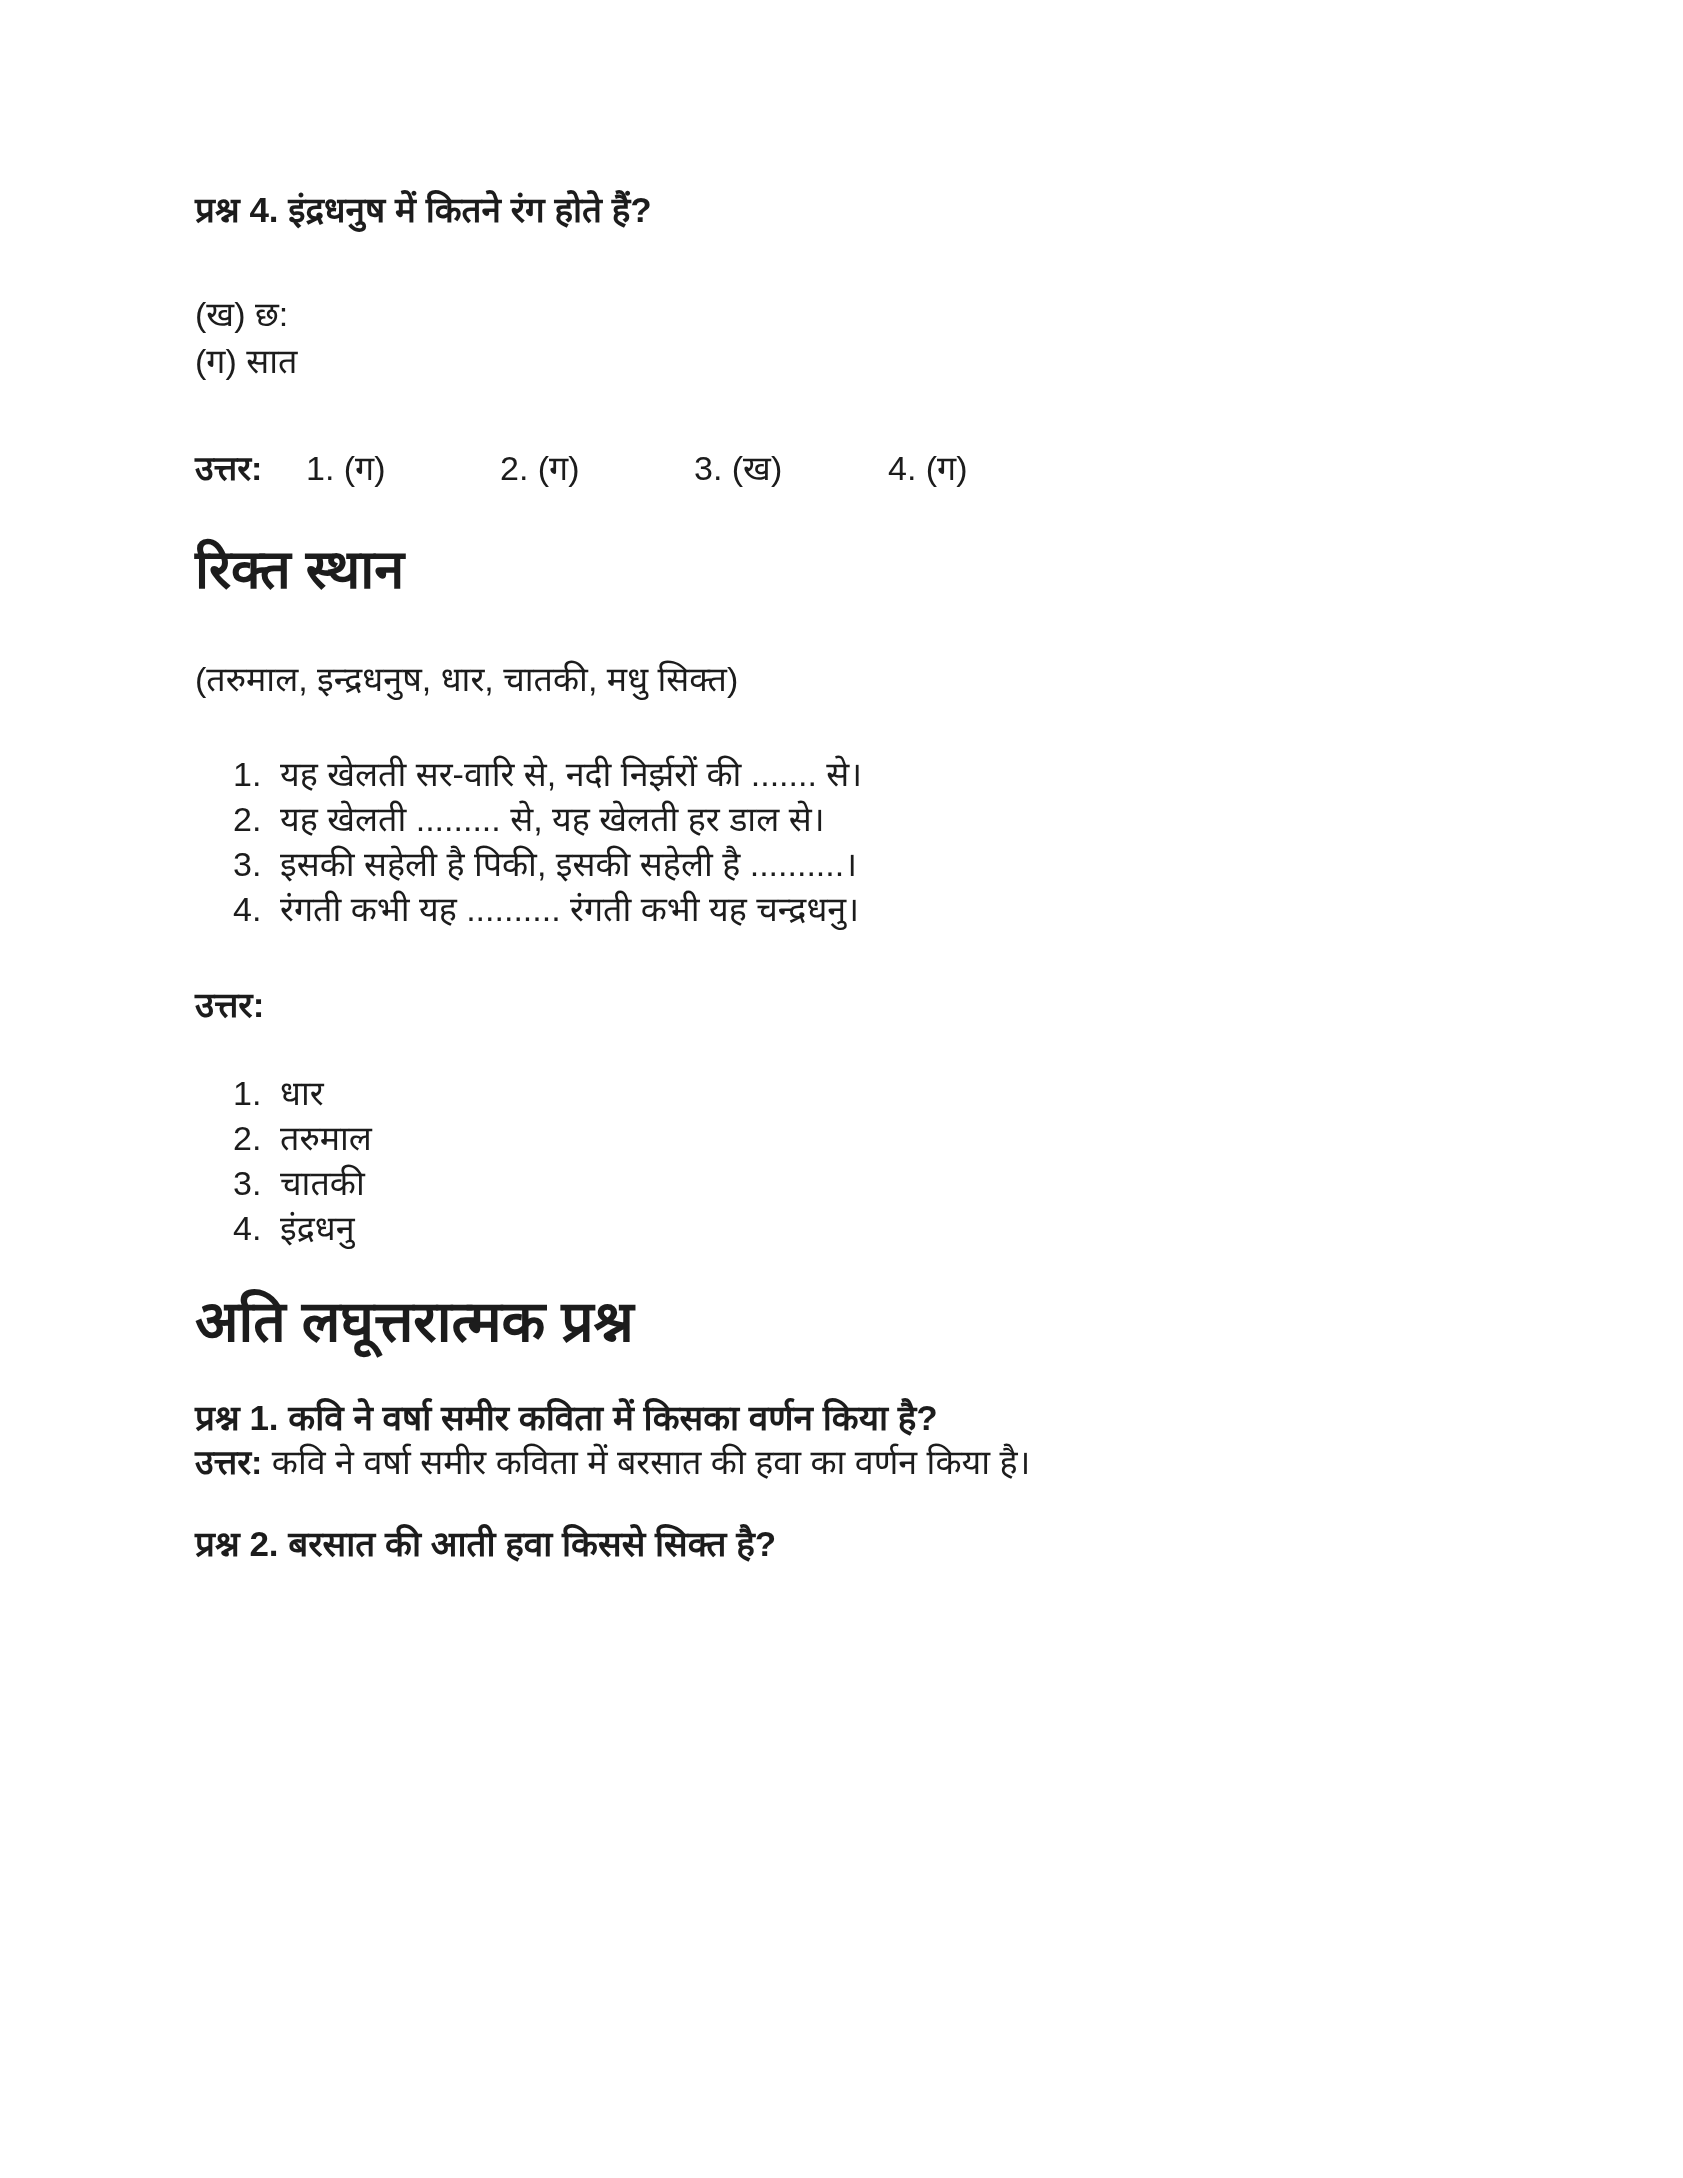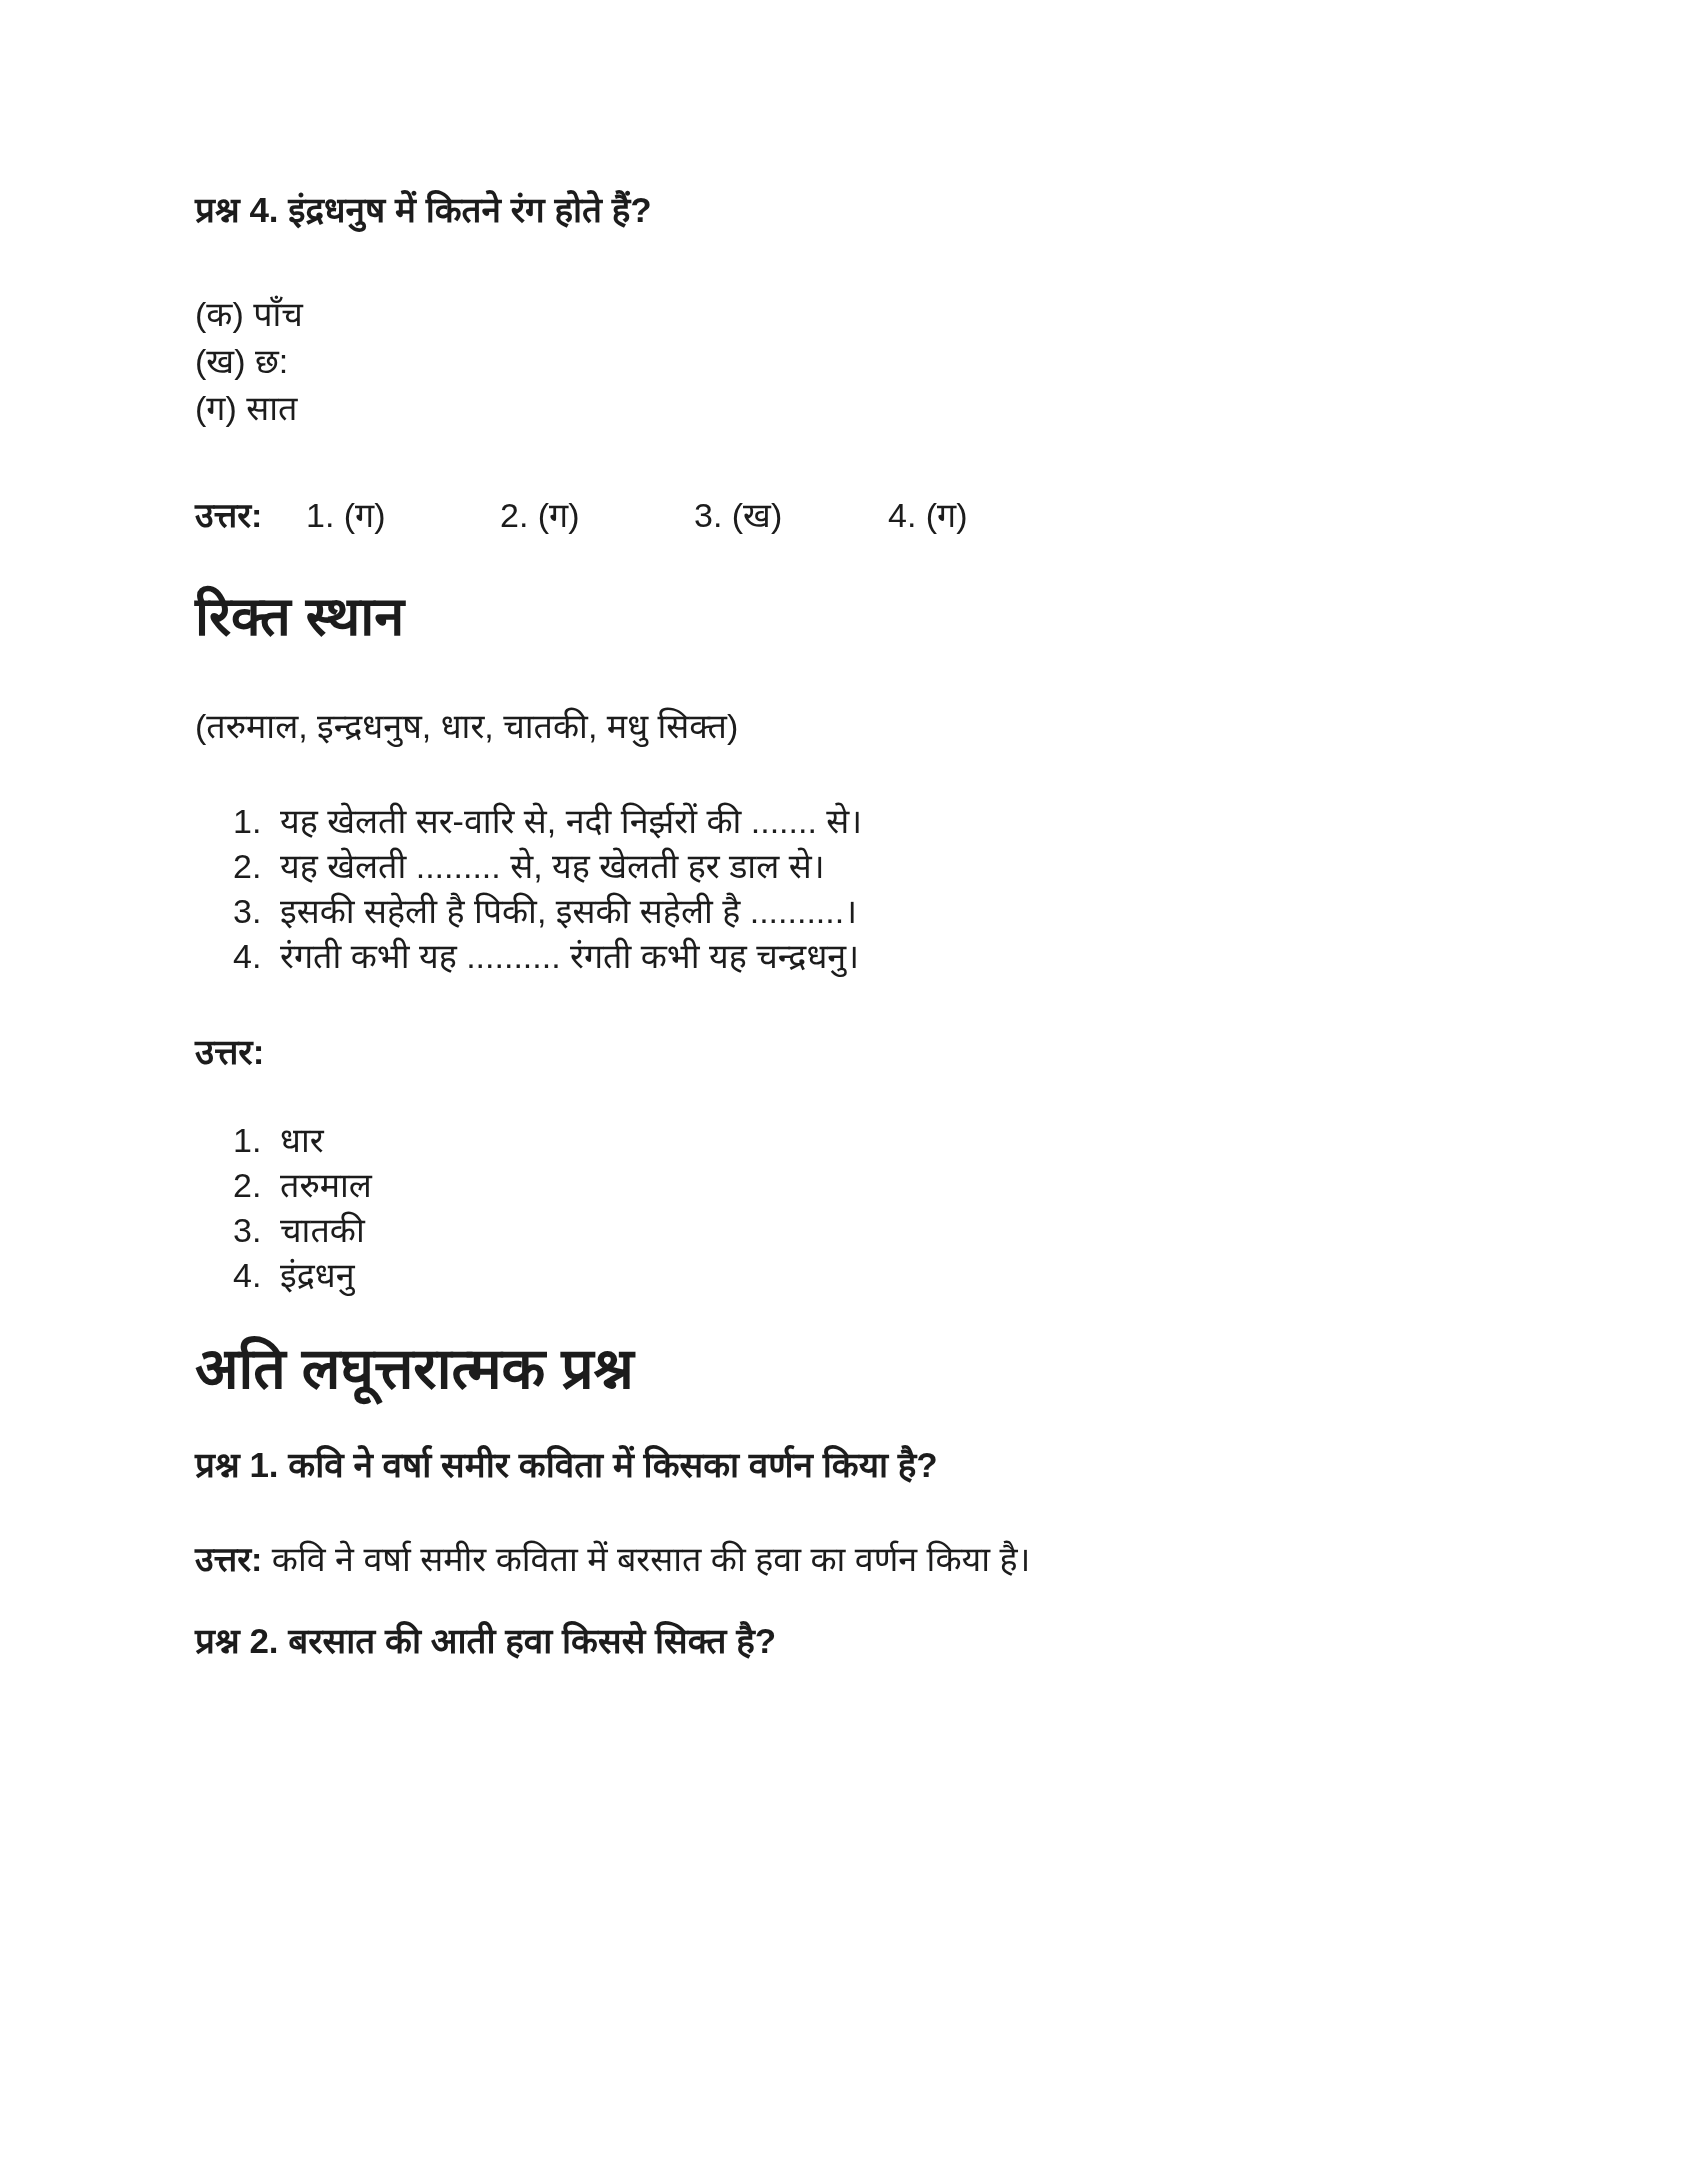--- a/index.html
+++ b/index.html
@@ -103,39 +103,37 @@
   .q-line {
     margin-top: 38px;
     font-size: 35px;
     line-height: 44px;
     font-weight: 700;
   }
   .q-line.first {
     margin-top: 46px;
   }
   .a-line {
-    margin-top: 50px;
     font-size: 34px;
     line-height: 44px;
     font-weight: 400;
   }
   .a-line .label {
     font-weight: 700;
   }
 </style>
 </head>
 <body>
 
 <div class="page">
   <div class="content">
 
     <h3 class="q-heading"><span>प्रश्न 4.</span>&nbsp;<span>इंद्रधनुष में कितने रंग होते हैं?</span></h3>
 
     <div class="options">
-      <div class="option-line">(क) पाँच</div>
       <div class="option-line">(ख) छ:</div>
       <div class="option-line">(ग) सात</div>
     </div>
 
     <div class="mcq-ans-row">
       <span class="label">उत्तर:</span>
       <span class="ans-item">1. (ग)</span>
       <span class="ans-item">2. (ग)</span>
       <span class="ans-item">3. (ख)</span>
       <span class="ans-item">4. (ग)</span>

